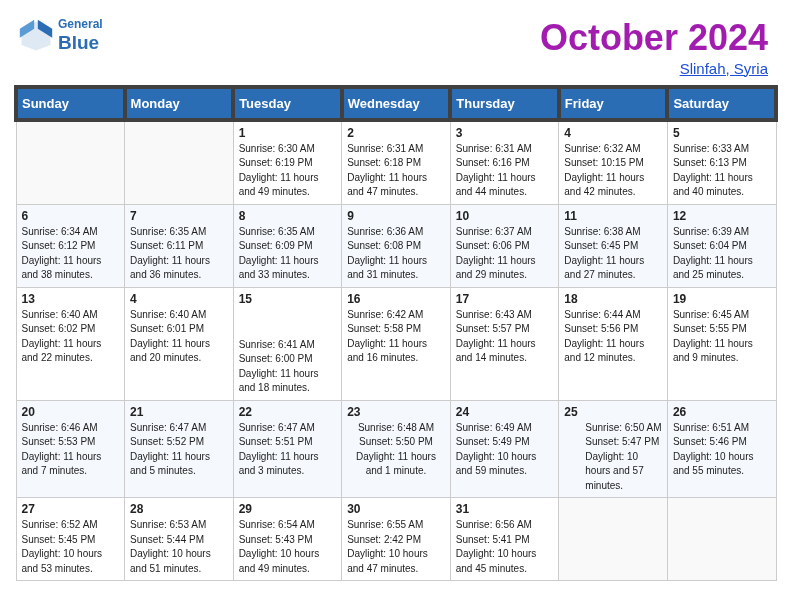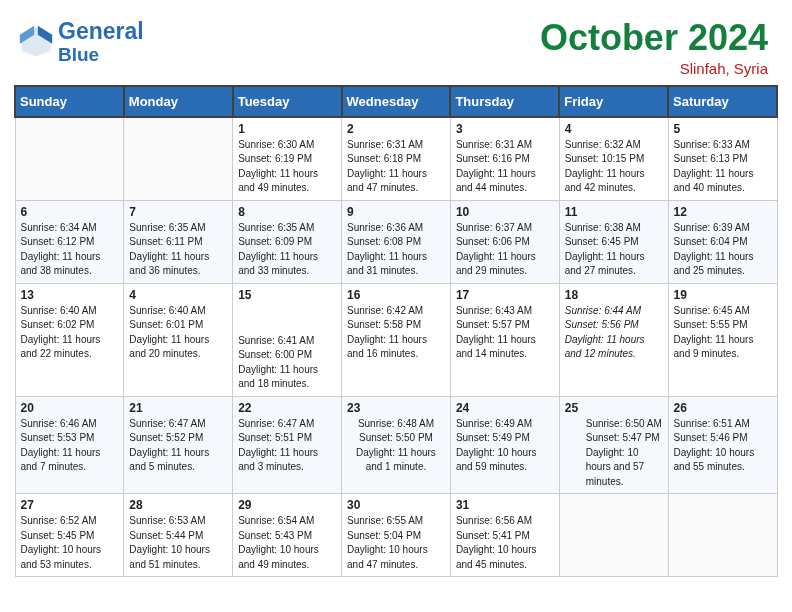--- a/index.html
+++ b/index.html
@@ -24,44 +24,45 @@
       width: 36px;
       height: 36px;
       margin-right: 4px;
     }
     .title-area {
       text-align: right;
     }
     .month-title {
       font-size: 36px;
       font-weight: bold;
-      color: #15803d;
+      color: #a21caf;
       line-height: 1.1;
     }
     .subtitle {
       font-size: 15px;
-      color: #b91c1c;
+      color: #1d4ed8;
       margin-top: 2px;
+      text-decoration: underline;
     }
     .calendar-wrap {
       padding: 0 14px 14px 14px;
     }
     table {
       width: 100%;
       border-collapse: collapse;
       table-layout: fixed;
     }
     thead th {
       background: #2a6db5;
       color: #fff;
       font-size: 13px;
       font-weight: bold;
       padding: 7px 4px;
       text-align: left;
-      border: 2px solid #404040;
+      border: 4px solid #404040;
     }
     tbody td {
       border: 1px solid #ccc;
       vertical-align: top;
       padding: 4px 5px 4px 5px;
       font-size: 10.5px;
       color: #222;
       height: 82px;
       background: #fff;
     }
@@ -87,21 +88,21 @@
 <body>
 
 <div class="header">
   <div class="logo-area">
     <svg class="logo-icon" viewBox="0 0 40 40">
       <polygon points="20,4 36,14 36,30 20,36 4,30 4,14" fill="#2a6db5" opacity="0.15"></polygon>
       <polygon points="22,2 38,12 38,22 22,12" fill="#2a6db5"></polygon>
       <polygon points="18,2 2,12 2,22 18,12" fill="#5b9bd5"></polygon>
     </svg>
     <div>
-      <div style="font-size:23px;font-weight:bold;color:#1a1a1a;line-height:1.15;">
+      <div style="font-size:12px;font-weight:bold;color:#1a1a1a;line-height:1.15;">
         <span style="color:#2a6db5;">General</span>
       </div>
       <div style="font-size:19px;font-weight:bold;color:#2a6db5;line-height:1.15;">Blue</div>
     </div>
   </div>
   <div class="title-area">
     <div class="month-title">October 2024</div>
     <div class="subtitle">Slinfah, Syria</div>
   </div>
 </div>
@@ -224,21 +225,21 @@
 Daylight: 11 hours and 16 minutes.</div>
           </td>
           <td>
             <span class="day-num">17</span>
             <div class="cell-info" style="white-space: pre-line;">Sunrise: 6:43 AM
 Sunset: 5:57 PM
 Daylight: 11 hours and 14 minutes.</div>
           </td>
           <td>
             <span class="day-num">18</span>
-            <div class="cell-info" style="white-space: pre-line; font-style: italic;">Sunrise: 6:44 AM
+            <div class="cell-info" style="white-space: pre-line;">Sunrise: 6:44 AM
 Sunset: 5:56 PM
 Daylight: 11 hours and 12 minutes.</div>
           </td>
           <td>
             <span class="day-num">19</span>
             <div class="cell-info" style="white-space: pre-line;">Sunrise: 6:45 AM
 Sunset: 5:55 PM
 Daylight: 11 hours and 9 minutes.</div>
           </td>
         </tr>
@@ -301,21 +302,21 @@
           </td>
           <td>
             <span class="day-num">29</span>
             <div class="cell-info" style="white-space: pre-line;">Sunrise: 6:54 AM
 Sunset: 5:43 PM
 Daylight: 10 hours and 49 minutes.</div>
           </td>
           <td>
             <span class="day-num">30</span>
             <div class="cell-info" style="white-space: pre-line;">Sunrise: 6:55 AM
-Sunset: 5:04 PM
+Sunset: 2:42 PM
 Daylight: 10 hours and 47 minutes.</div>
           </td>
           <td>
             <span class="day-num">31</span>
             <div class="cell-info" style="white-space: pre-line;">Sunrise: 6:56 AM
 Sunset: 5:41 PM
 Daylight: 10 hours and 45 minutes.</div>
           </td>
           <td class="empty-cell"></td>
           <td class="empty-cell"></td>

